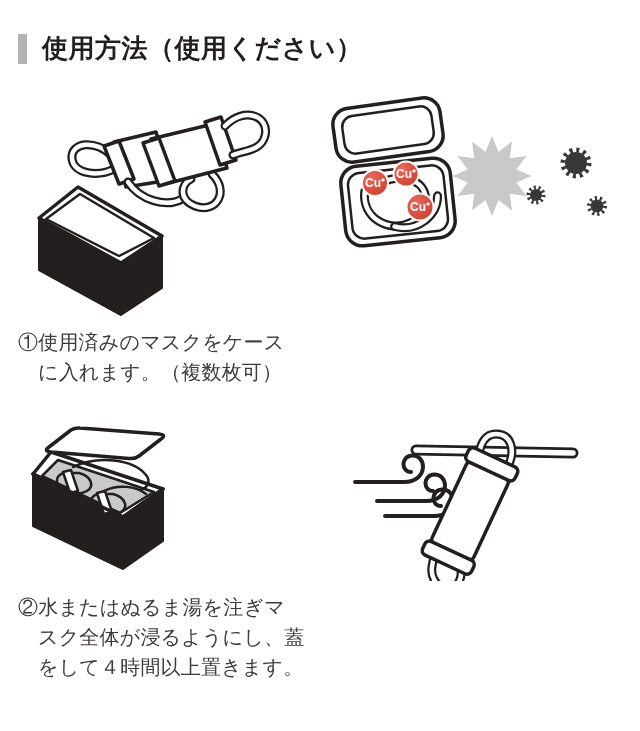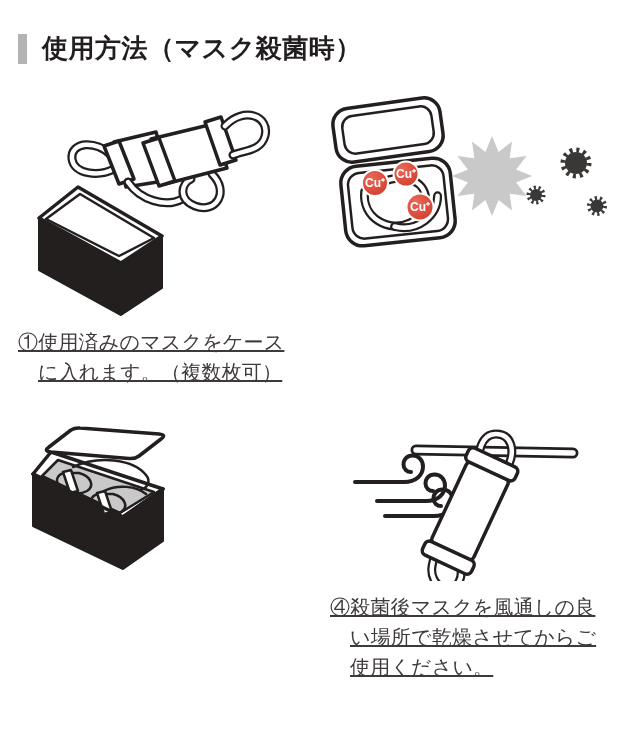--- a/index.html
+++ b/index.html
@@ -10,40 +10,40 @@
   }
   .header{display:flex;align-items:center;margin:31px 18px 0 18px;}
   .accent-bar{width:9px;height:30px;background:#b3b3b3;margin-right:15px;flex:0 0 auto;}
   .title{font-size:26px;font-weight:bold;color:#221e1e;letter-spacing:.5px;}
   .grid{display:grid;grid-template-columns:292px 292px;column-gap:20px;padding-left:18px;margin-top:26px;}
   .fig{display:flex;align-items:flex-start;}
   .fig-r1{height:224px;}
   .fig-r2{height:172px;margin-top:22px;}
   .caption{
     margin:11px 0 0 0;font-size:20px;line-height:30px;color:#3e3a39;
-    white-space:pre-line;padding-left:1em;text-indent:-1em;letter-spacing:.2px;text-decoration:underline;
+    white-space:pre-line;padding-left:1em;text-indent:-1em;letter-spacing:.2px;
   }
   svg{display:block;}
   
   .ln{fill:none;stroke:#231f1f;stroke-width:3.5;stroke-linecap:round;stroke-linejoin:round;}
   .ln2{fill:none;stroke:#231f1f;stroke-width:2.5;stroke-linecap:round;stroke-linejoin:round;}
   .fw{fill:#ffffff;stroke:#231f1f;stroke-width:3.5;stroke-linecap:round;stroke-linejoin:round;}
   .fw2{fill:#ffffff;stroke:#231f1f;stroke-width:2.5;stroke-linecap:round;stroke-linejoin:round;}
   .blk{fill:#231f1f;stroke:#231f1f;stroke-width:2;stroke-linejoin:round;}
   .tube-o{fill:none;stroke:#231f1f;stroke-width:9;stroke-linecap:round;stroke-linejoin:round;}
   .tube-i{fill:none;stroke:#ffffff;stroke-width:4.5;stroke-linecap:round;stroke-linejoin:round;}
   .wind{fill:none;stroke:#231f1f;stroke-width:4;stroke-linecap:round;}
   .cu-label{font-family:"Liberation Sans",sans-serif;font-size:12px;font-weight:bold;fill:#ffffff;text-anchor:middle;}
 </style>
 </head>
 <body>
 
 <div class="header">
   <div class="accent-bar"></div>
-  <div class="title">使用方法（マスク殺菌時）</div>
+  <div class="title">使用方法（使用ください）</div>
 </div>
 
 <div class="grid">
 
   <div class="step">
     <div class="fig fig-r1">
       <svg width="280" height="224" viewBox="0 0 280 224">
         <g>
 
           <path class="tube-o" d="M94,64 C78,47 52,50 54,67 C56,82 80,85 96,77"></path>
@@ -139,20 +139,23 @@
           <g transform="translate(34,21)">
             <path class="ln2" d="M50,64 C41,63 36,70 41,77 C46,84 60,87 69,82 C77,77 73,67 61,64 Z"></path>
             <path class="fw2" d="M45,63 L53,61 L60,82 L52,84 Z"></path>
             <path class="ln2" d="M52,61 C66,54 84,56 94,64"></path>
           </g>
         </g>
         <path class="ln" d="M15,65 L105,108 L145,80"></path>
         <path class="fw" d="M62,19 L141,25 Q149,26 143,30 L121,47 Q117,50 111,49.5 L33,43 Q25,42 31,38 L53,21 Q57,18.5 62,19 Z"></path>
       </svg>
     </div>
+    <p class="caption">②水またはぬるま湯を注ぎマ
+スク全体が浸るようにし、蓋
+をして４時間以上置きます。</p>
   </div>
 
   <div class="step">
     <div class="fig fig-r2">
       <svg width="292" height="172" viewBox="0 0 292 172">
         <g>
           <path class="wind" d="M25,73 H74 C86,73 93,66 93,57.5 C93,51 88.5,46.5 82.5,46.5 C77,46.5 73.5,50.5 73.5,55.5 C73.5,60 77,63 81,63"></path>
           <path class="wind" transform="translate(22,19)" d="M25,73 H74 C86,73 93,66 93,57.5 C93,51 88.5,46.5 82.5,46.5 C77,46.5 73.5,50.5 73.5,55.5 C73.5,60 77,63 81,63"></path>
           <path class="wind" transform="translate(30,34)" d="M25,73 H74 C86,73 93,66 93,57.5 C93,51 88.5,46.5 82.5,46.5 C77,46.5 73.5,50.5 73.5,55.5 C73.5,60 77,63 81,63"></path>
         </g>
@@ -166,18 +169,15 @@
           <g transform="rotate(115 140 102) translate(140 102)">
             <path class="tube-o" d="M56,-16 C74,-28 88,-10 77,4 C68,15 56,10 50,17"></path>
             <path class="tube-i" d="M56,-16 C74,-28 88,-10 77,4 C68,15 56,10 50,17"></path>
             <rect class="fw" x="-45" y="-23" width="90" height="46" rx="5"></rect>
             <rect class="fw" x="-59" y="-27" width="15" height="54" rx="5"></rect>
             <rect class="fw" x="44" y="-27" width="15" height="54" rx="5"></rect>
           </g>
         </g>
       </svg>
     </div>
-    <p class="caption">④殺菌後マスクを風通しの良
-い場所で乾燥させてからご
-使用ください。</p>
   </div>
 
 </div>
 
 </body></html>

